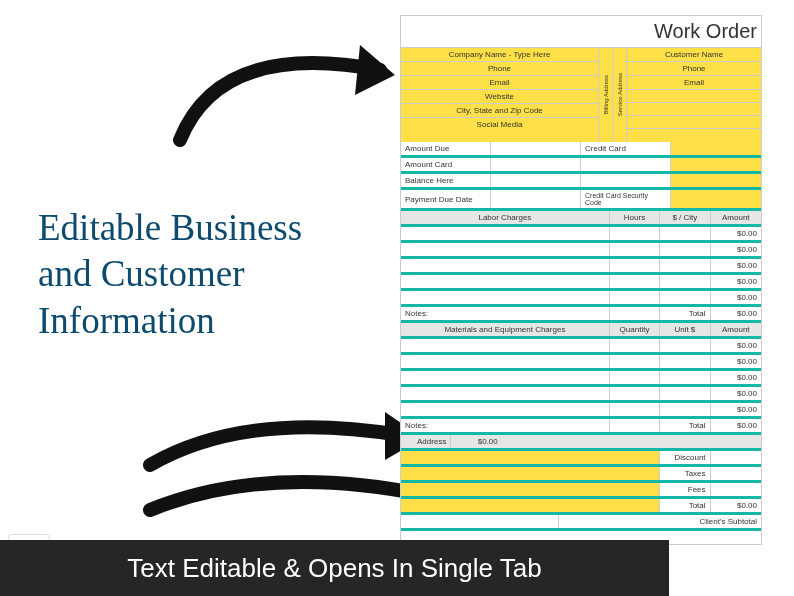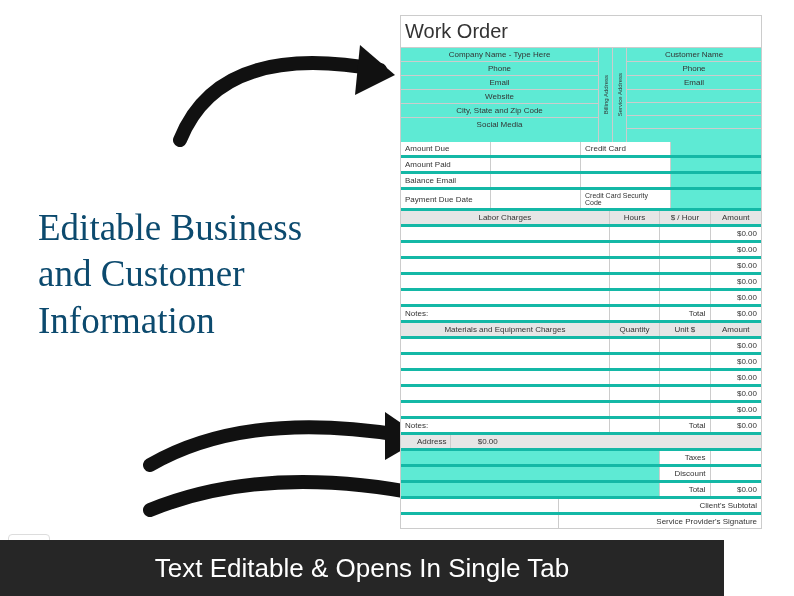--- a/index.html
+++ b/index.html
@@ -4,30 +4,30 @@
 <style>
   html,body{margin:0;padding:0;width:794px;height:596px;background:#fff;font-family:Arial,Helvetica,sans-serif;overflow:hidden;position:relative}
   .canvas{position:relative;width:794px;height:596px}
   .annot{position:absolute;left:38px;top:205px;width:310px;font-family:Georgia,'Times New Roman',serif;font-size:37px;line-height:1.25;color:#0c4a6e;font-weight:500}
   .sheet{position:absolute;left:400px;top:15px;width:360px;background:#fff;border:1px solid #ccc;font-size:8px;color:#333}
   .sheet *{box-sizing:border-box}
   .row{display:flex;border-bottom:3px solid #14b8a6}
   .row:last-child{border-bottom:none}
   .cell{padding:2px 4px;border-right:1px solid #ccc;display:flex;align-items:center;justify-content:center;text-align:center;min-height:13px}
   .cell:last-child{border-right:none}
-  .cream{background:#5eead4}
+  .cream{background:#fde047}
   .lft{justify-content:flex-start;text-align:left}
   .rgt{justify-content:flex-end;text-align:center}
-  .title{font-size:20px;font-weight:400;padding:4px;text-align:left;border-bottom:1px solid #ccc}
+  .title{font-size:20px;font-weight:400;padding:4px;text-align:right;border-bottom:1px solid #ccc}
   .w25{flex:0 0 25%}
   .w14{flex:0 0 14%}
   .vtxt{writing-mode:vertical-rl;transform:rotate(180deg);font-size:6px;padding:2px 0;display:flex;align-items:center;justify-content:center}
   .hdrgrey{background:#e6e6e6}
   .blank{min-height:11px}
-  .banner{position:absolute;left:0;bottom:0;width:724px;height:56px;background:#262626;display:flex;align-items:center;justify-content:center;color:#fff;font-size:26px;font-weight:500}
+  .banner{position:absolute;left:0;bottom:0;width:669px;height:56px;background:#262626;display:flex;align-items:center;justify-content:center;color:#fff;font-size:26px;font-weight:500}
   .gs-icon{position:absolute;left:8px;bottom:8px;width:40px;height:52px;background:#fff;border-radius:4px;border:1px solid #ddd;display:flex;align-items:center;justify-content:center}
   .gs-inner{width:26px;height:26px;background:#0f9d58;border-radius:2px;display:flex;align-items:center;justify-content:center}
   .gs-grid{width:14px;height:14px;border:1.5px solid #fff;position:relative}
   .gs-grid:before,.gs-grid:after{content:'';position:absolute;background:#fff}
   .gs-grid:before{left:0;right:0;top:50%;height:1.5px;margin-top:-0.75px}
   .gs-grid:after{top:0;bottom:0;left:50%;width:1.5px;margin-left:-0.75px}
   .arrow{position:absolute;pointer-events:none}
   .finfo{display:flex}
   .finfo .comp{flex:0 0 55%;border-right:1px solid #ccc}
   .finfo .cust{flex:1;display:flex}
@@ -90,42 +90,42 @@
       </div>
     </div>
 
     <div class="row">
         <div class="cell w25 lft">Amount Due</div>
         <div class="cell w25"></div>
         <div class="cell w25 lft">Credit Card</div>
         <div class="cell w25 cream"></div>
       </div>
     <div class="row">
-        <div class="cell w25 lft">Amount Paid</div>
-        <div class="cell w25"></div>
-        <div class="cell w25"></div>
-        <div class="cell w25 cream"></div>
-      </div>
-    <div class="row">
-        <div class="cell w25 lft">Balance Email</div>
+        <div class="cell w25 lft">Amount Card</div>
+        <div class="cell w25"></div>
+        <div class="cell w25"></div>
+        <div class="cell w25 cream"></div>
+      </div>
+    <div class="row">
+        <div class="cell w25 lft">Balance Here</div>
         <div class="cell w25"></div>
         <div class="cell w25"></div>
         <div class="cell w25 cream"></div>
       </div>
     <div class="row">
         <div class="cell w25 lft">Payment Due Date</div>
         <div class="cell w25"></div>
         <div class="cell w25 lft" style="font-size:7px">Credit Card Security Code</div>
         <div class="cell w25 cream"></div>
       </div>
 
     <div class="row hdrgrey">
       <div class="cell" style="flex:0 0 58%">Labor Charges</div>
       <div class="cell w14">Hours</div>
-      <div class="cell w14">$ / Hour</div>
+      <div class="cell w14">$ / City</div>
       <div class="cell w14">Amount</div>
     </div>
     <div class="row">
         <div class="cell" style="flex:0 0 58%"></div>
         <div class="cell w14"></div>
         <div class="cell w14"></div>
         <div class="cell w14 rgt">$0.00</div>
       </div>
     <div class="row">
         <div class="cell" style="flex:0 0 58%"></div>
@@ -200,41 +200,45 @@
         <div class="cell w14 rgt">Total</div>
         <div class="cell w14 rgt">$0.00</div>
       </div>
 
     <div class="row hdrgrey">
       <div class="cell w14 rgt">Address</div>
       <div class="cell w14 rgt">$0.00</div>
     </div>
     <div class="row">
         <div class="cell cream" style="flex:0 0 72%"></div>
+        <div class="cell w14 rgt">Discount</div>
+        <div class="cell w14"></div>
+      </div>
+    <div class="row">
+        <div class="cell cream" style="flex:0 0 72%"></div>
         <div class="cell w14 rgt">Taxes</div>
         <div class="cell w14"></div>
       </div>
     <div class="row">
         <div class="cell cream" style="flex:0 0 72%"></div>
-        <div class="cell w14 rgt">Discount</div>
+        <div class="cell w14 rgt">Fees</div>
         <div class="cell w14"></div>
       </div>
     <div class="row">
         <div class="cell cream" style="flex:0 0 72%"></div>
         <div class="cell w14 rgt">Total</div>
         <div class="cell w14 rgt">$0.00</div>
       </div>
 
     <div class="row">
         <div class="cell" style="flex:0 0 44%"></div>
         <div class="cell rgt" style="flex:1">Client's Subtotal</div>
       </div>
     <div class="row">
         <div class="cell" style="flex:0 0 44%"></div>
-        <div class="cell rgt" style="flex:1">Service Provider's Signature</div>
       </div>
   </div>
 
   <div class="gs-icon">
     <div class="gs-inner">
         <div class="gs-grid"></div>
       </div>
   </div>
   <div class="banner">Text Editable  &amp; Opens In Single Tab</div>
 

